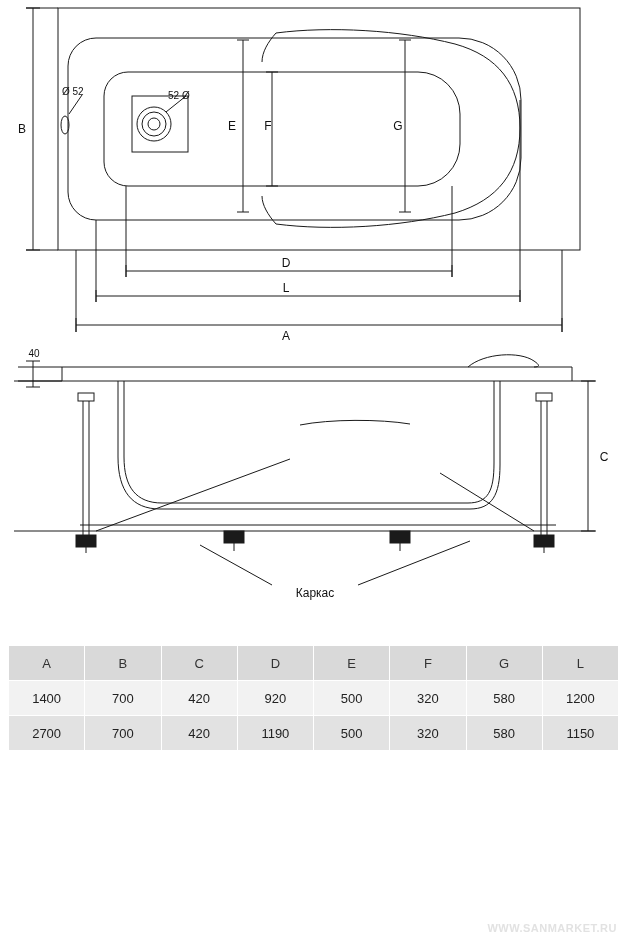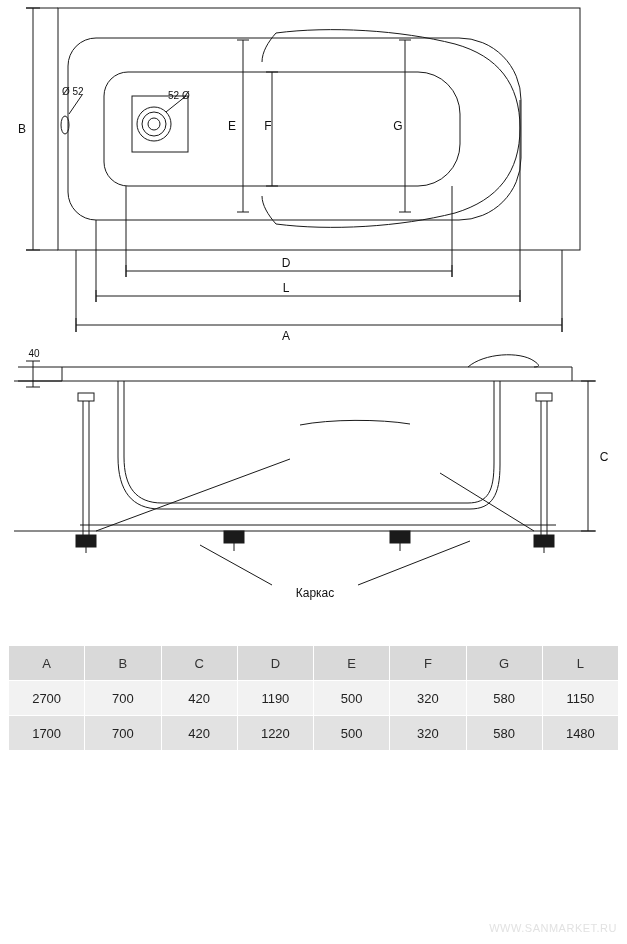--- a/index.html
+++ b/index.html
@@ -33,21 +33,21 @@
   tbody tr:nth-child(odd) td{background:#f2f2f2;}
   tbody tr:nth-child(even) td{background:#e2e2e2;}
 
   .watermark{
     position:absolute;
     right:10px;bottom:10px;
     font-size:11px;
     letter-spacing:.5px;
     color:#e2e2e2;
     font-family:"Liberation Sans", sans-serif;
-    font-weight:normal;
+    font-weight:bold;
   }
 </style>
 </head>
 <body>
 
 <div class="stage">
 
   <svg width="627" height="350" viewBox="0 0 627 350">
     <g fill="none" stroke="#1a1a1a" stroke-width="1">
 
@@ -186,37 +186,37 @@
           <th>C</th>
           <th>D</th>
           <th>E</th>
           <th>F</th>
           <th>G</th>
           <th>L</th>
         </tr>
       </thead>
       <tbody>
         <tr>
+          <td>1400</td>
+          <td>700</td>
+          <td>420</td>
+          <td>920</td>
+          <td>500</td>
+          <td>320</td>
+          <td>580</td>
+          <td>1200</td>
+        </tr>
+        <tr>
           <td>2700</td>
           <td>700</td>
           <td>420</td>
           <td>1190</td>
           <td>500</td>
           <td>320</td>
           <td>580</td>
           <td>1150</td>
         </tr>
-        <tr>
-          <td>1700</td>
-          <td>700</td>
-          <td>420</td>
-          <td>1220</td>
-          <td>500</td>
-          <td>320</td>
-          <td>580</td>
-          <td>1480</td>
-        </tr>
       </tbody>
     </table>
   </div>
 
   <div class="watermark">WWW.SANMARKET.RU</div>
 </div>
 
 </body></html>

